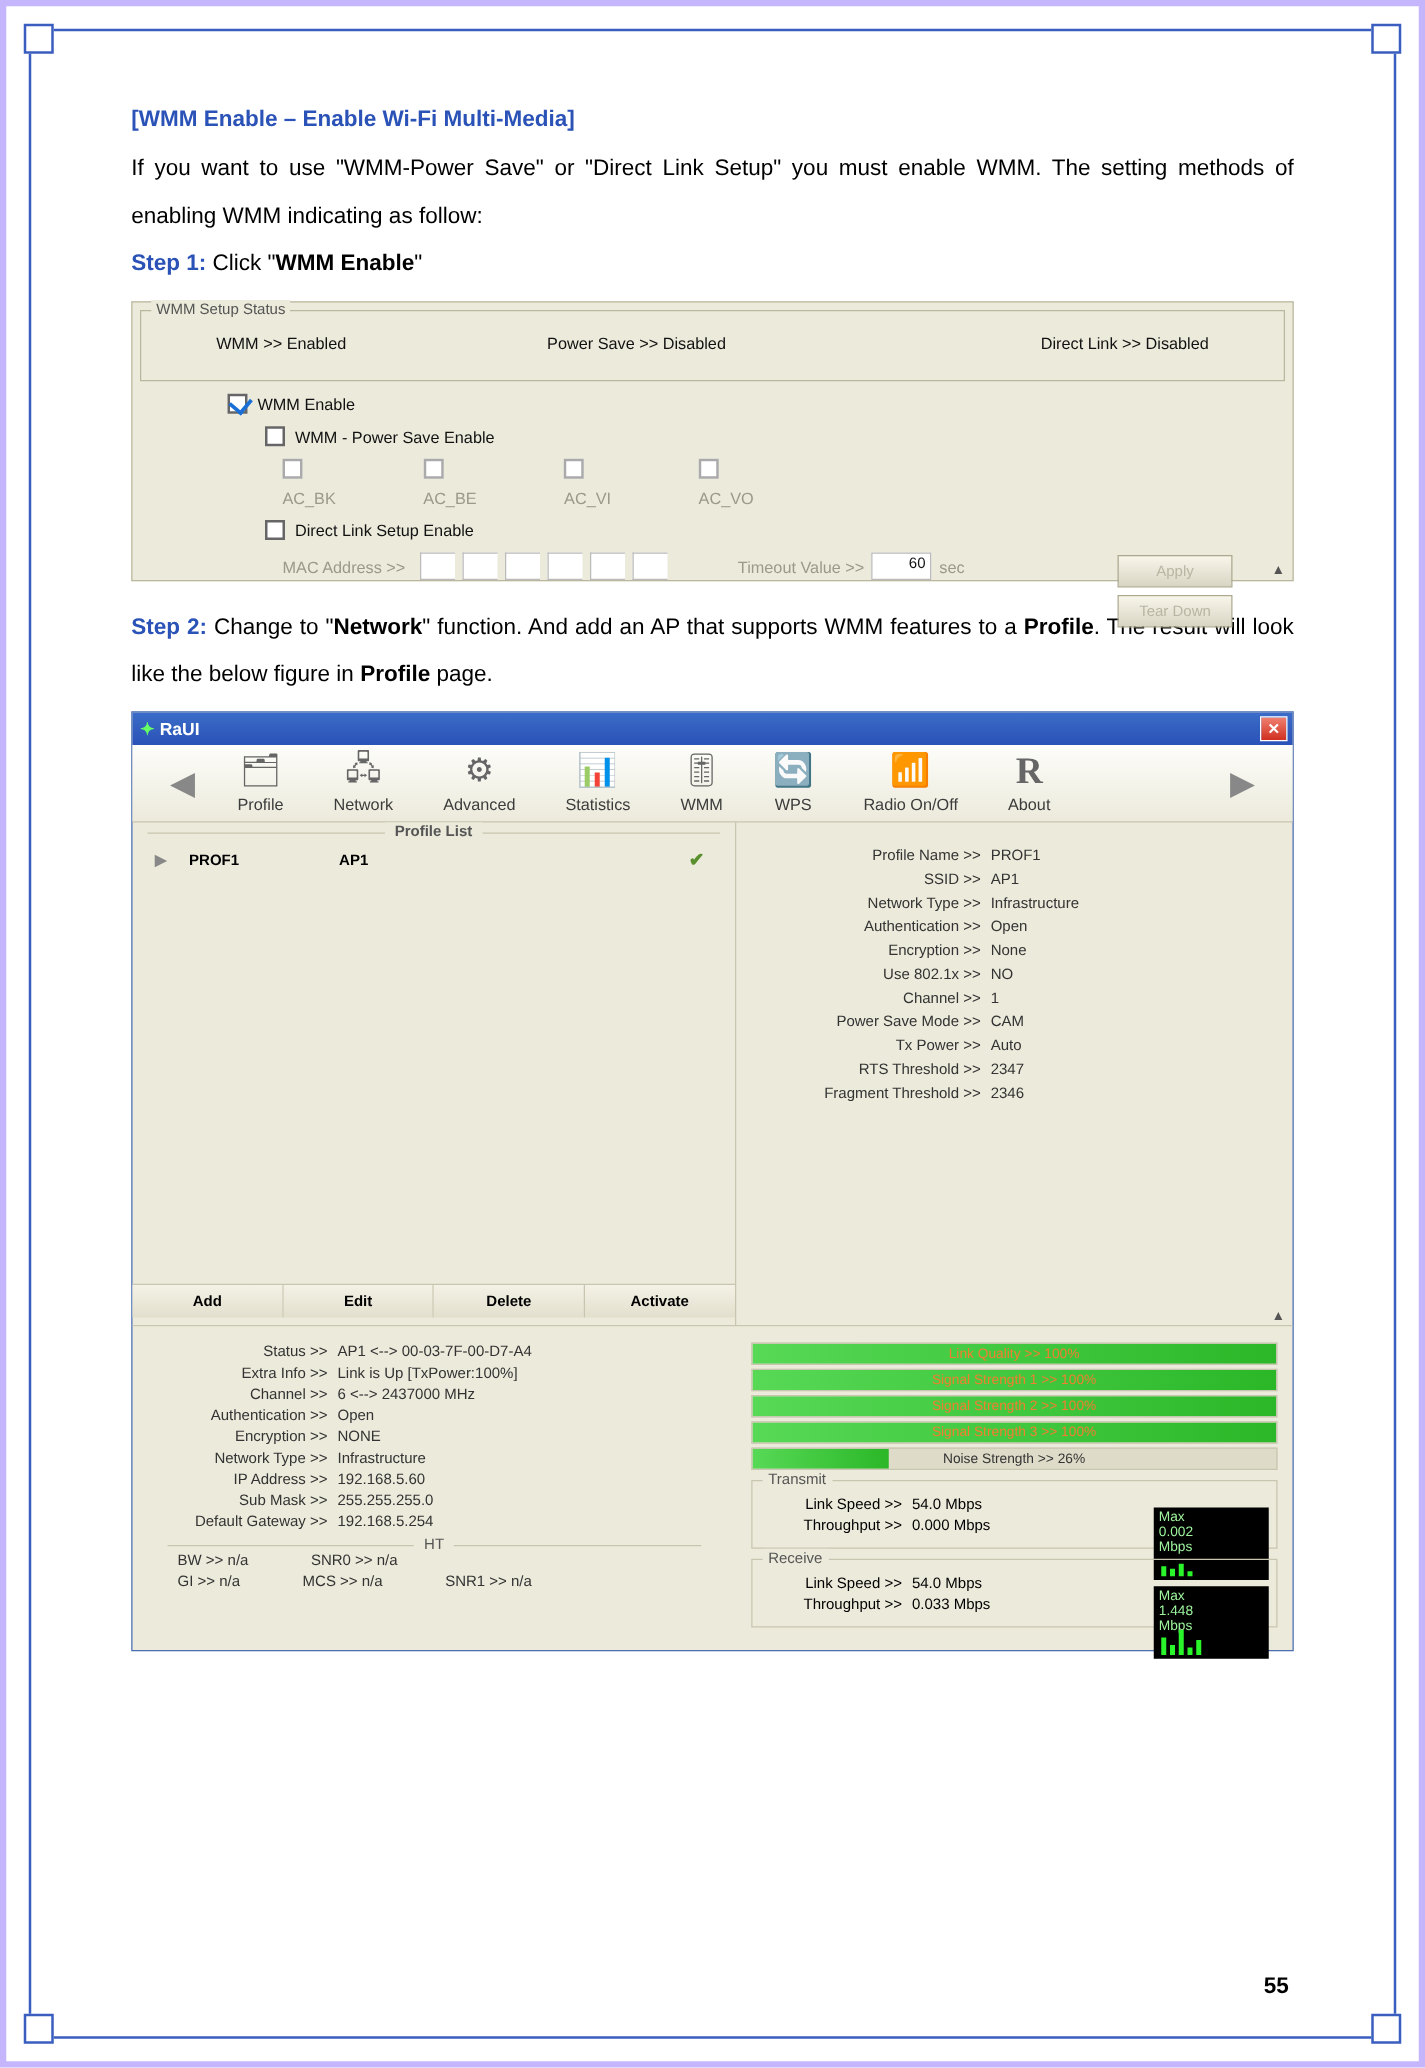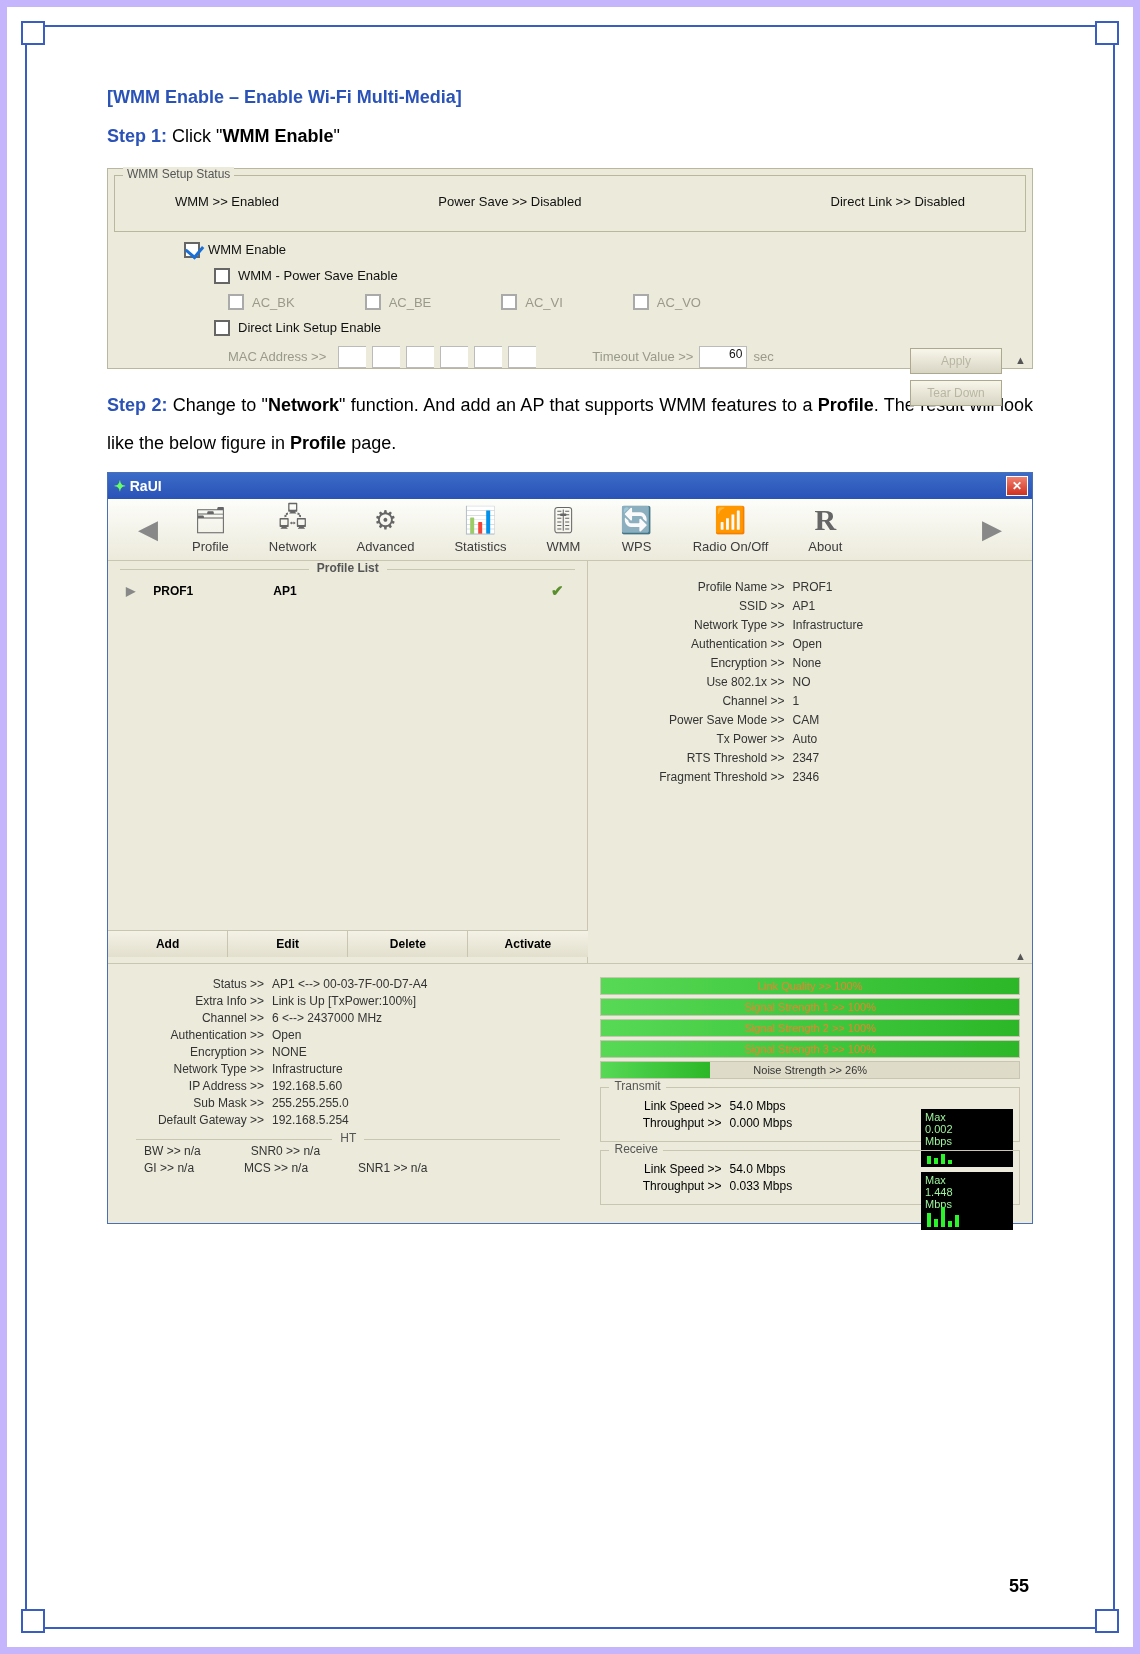--- a/index.html
+++ b/index.html
@@ -6,21 +6,21 @@
   body {
     width: 1140px;
     height: 1654px;
     font-family: Arial, sans-serif;
     background: #fff;
     position: relative;
   }
   .outer-frame {
     position: absolute;
     top: 0; left: 0; right: 0; bottom: 0;
-    border: 7px solid #c4b5fd;
+    border: 5px solid #c4b5fd;
     padding: 18px;
   }
   .inner-frame {
     width: 100%;
     height: 100%;
     border: 2px solid #3a5ebf;
     position: relative;
     padding: 60px 80px 40px 80px;
   }
   .corner-box {
@@ -72,40 +72,40 @@
   .cb.checked { background:#fff; }
   .cb.checked::after {
     content:""; position:absolute; left:2px; top:-2px;
     width:10px; height:12px;
     border:solid #1a6fd6; border-width:0 3px 3px 0;
     transform:rotate(40deg);
   }
   .cb.disabled { border-color:#aaa; }
   .disabled-text { color:#9a9a8a; }
   .ac-row { display:flex; gap:70px; margin:8px 0 8px 90px; }
-  .ac-item { display:flex; gap:8px; align-items:flex-end; }
+  .ac-item { display:flex; gap:8px; align-items:flex-start;flex-direction:column; }
   .mac-row { display:flex; align-items:center; gap:6px; margin-left:90px; margin-top:6px; }
   .mac-box {
     width:28px; height:22px; border:1px solid #bbb; border-right:none;
     background:#fff;
   }
   .mac-box:last-of-type { border-right:1px solid #bbb; }
   .txt-input {
     width:48px; height:22px; border:1px solid #bbb; background:#fff;
     text-align:right; padding-right:4px; font-size:12px;
   }
   .btn-3d {
     width:92px; height:26px;
     background:linear-gradient(#f8f6ea,#d8d5c4);
     border:1px solid #aca98f;
     color:#b8b6a3; font-size:12px;
     text-align:center; line-height:24px;
     margin-bottom:6px;
   }
-  .btn-col { position:absolute; right:30px; top:2px; display:flex; flex-direction:column; }
+  .btn-col { position:absolute; right:48px; top:2px; display:flex; flex-direction:column; }
   .collapse-tri { position:absolute; right:6px; bottom:2px; color:#555; font-size:11px; }
 
   
   .raui-window {
     border:1px solid #4a6fb5;
     font-family: Tahoma, sans-serif;
     font-size:12px;
     background:#eceadb;
     margin-top:10px;
   }
@@ -219,20 +219,21 @@
 <body>
 
 <div class="outer-frame">
   <div class="inner-frame">
     <div class="corner-box tl"></div>
     <div class="corner-box tr"></div>
     <div class="corner-box bl"></div>
     <div class="corner-box br"></div>
 
     <div class="section-title">[WMM Enable – Enable Wi-Fi Multi-Media]</div>
+    <div class="body-text">If you want to use "WMM-Power Save" or "Direct Link Setup" you must enable WMM. The setting methods of enabling WMM indicating as follow:</div>
     <div class="body-text">
       <span class="step-label">Step 1: </span><span>Click "</span><strong>WMM Enable</strong><span>"</span>
     </div>
 
     <div class="wmm-panel">
       <div class="wmm-group" style="margin-bottom:2px;">
         <div class="group-legend">WMM Setup Status</div>
         <div class="status-row">
           <div class="status-item">WMM &gt;&gt;  Enabled</div>
           <div class="status-item">Power Save &gt;&gt;  Disabled</div>

